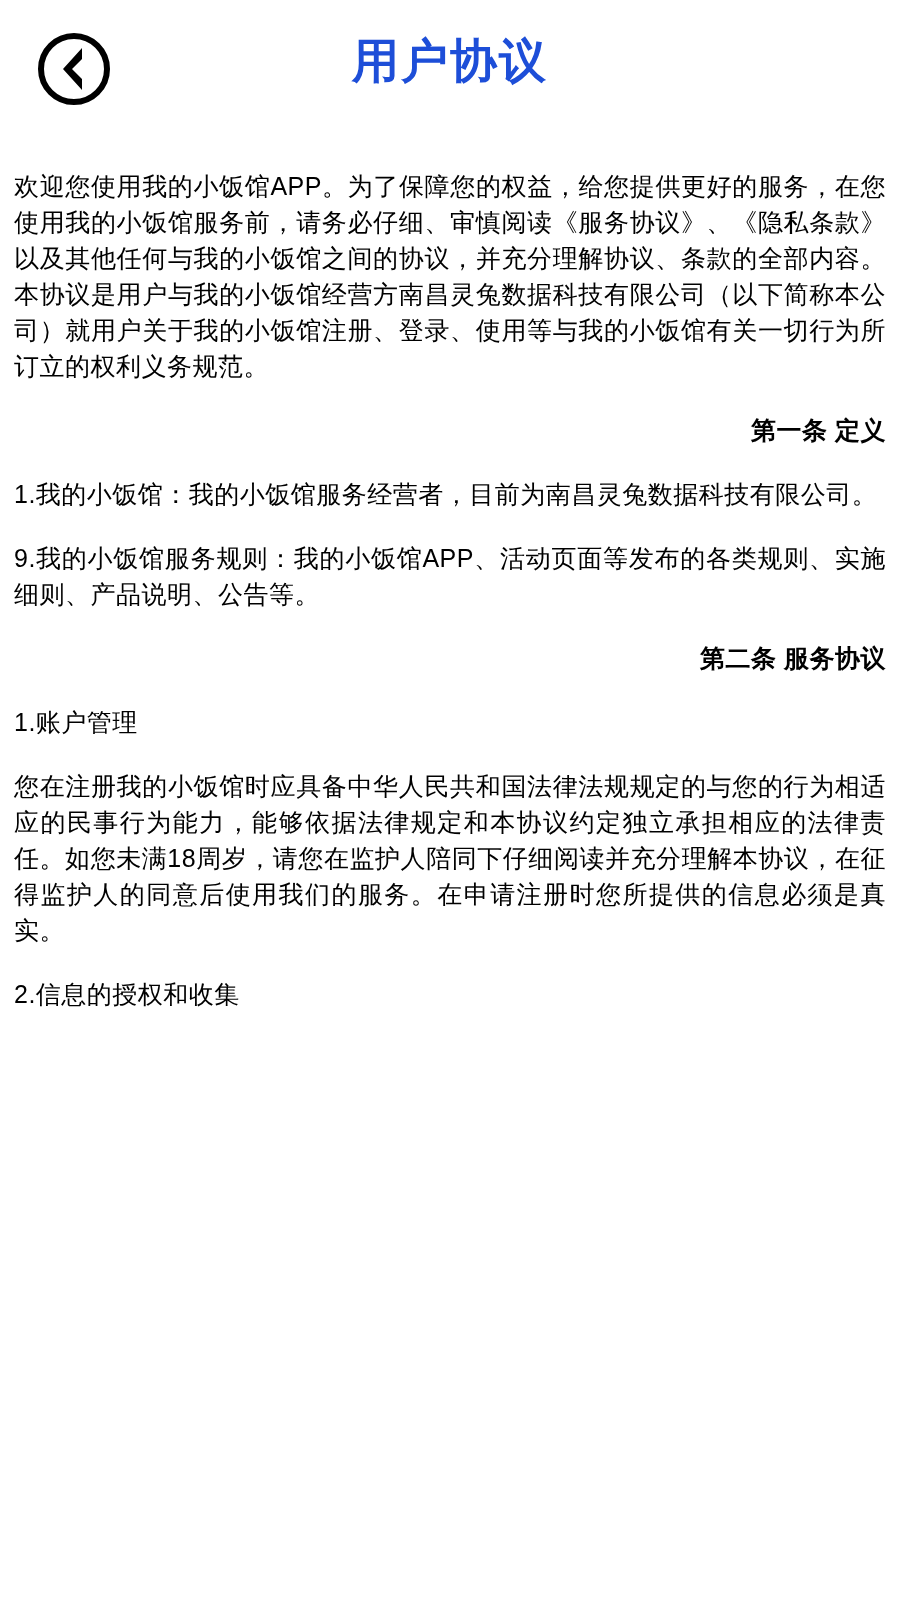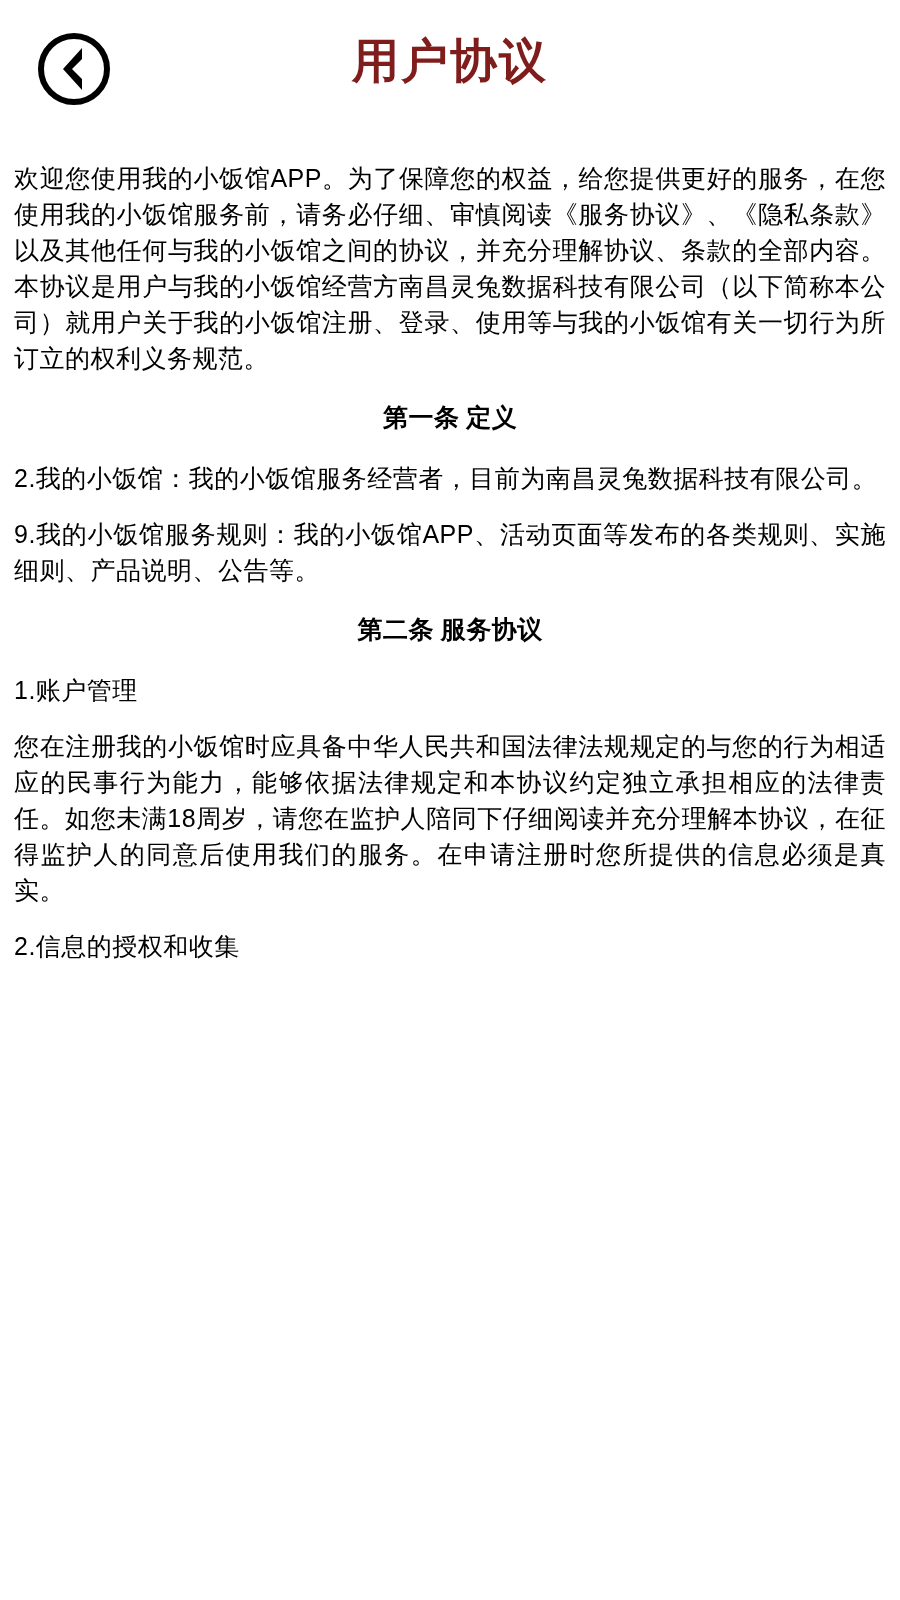--- a/index.html
+++ b/index.html
@@ -39,37 +39,36 @@
   .back-btn svg { display: block; }
   .page-title {
     position: absolute;
     left: 0;
     right: 0;
     top: 30px;
     text-align: center;
     font-size: 47px;
     font-weight: 700;
     letter-spacing: 2px;
-    color: #7f1d1d;
+    color: #1d4ed8;
   }
   .content {
     padding: 0 14px;
     font-size: 25px;
     line-height: 36px;
     text-align: justify;
     letter-spacing: 0.5px;
   }
   .content .para {
-    margin: 20px 0;
+    margin: 28px 0;
   }
   .content .heading {
     margin: 24px 0;
     font-weight: 700;
-    text-align: center;
-    font-family: Liberation Serif, serif;
+    text-align: right;
   }
 </style>
 </head>
 <body>
 
 <div class="page">
 
   <div class="header">
     <button class="back-btn" aria-label="back">
       <span>
@@ -78,21 +77,21 @@
           <path d="M46 17 L27 38 L46 59 L46 48 L36 38 L46 28 Z" fill="#000000"></path>
         </svg>
       </span>
     </button>
     <div class="page-title">用户协议</div>
   </div>
 
   <div class="content">
     <div class="para">欢迎您使用我的小饭馆APP。为了保障您的权益，给您提供更好的服务，在您使用我的小饭馆服务前，请务必仔细、审慎阅读《服务协议》、《隐私条款》以及其他任何与我的小饭馆之间的协议，并充分理解协议、条款的全部内容。本协议是用户与我的小饭馆经营方南昌灵兔数据科技有限公司（以下简称本公司）就用户关于我的小饭馆注册、登录、使用等与我的小饭馆有关一切行为所订立的权利义务规范。</div>
     <div class="heading">第一条 定义</div>
-    <div class="para">2.我的小饭馆：我的小饭馆服务经营者，目前为南昌灵兔数据科技有限公司。</div>
+    <div class="para">1.我的小饭馆：我的小饭馆服务经营者，目前为南昌灵兔数据科技有限公司。</div>
     <div class="para">9.我的小饭馆服务规则：我的小饭馆APP、活动页面等发布的各类规则、实施细则、产品说明、公告等。</div>
     <div class="heading">第二条 服务协议</div>
     <div class="para">1.账户管理</div>
     <div class="para">您在注册我的小饭馆时应具备中华人民共和国法律法规规定的与您的行为相适应的民事行为能力，能够依据法律规定和本协议约定独立承担相应的法律责任。如您未满18周岁，请您在监护人陪同下仔细阅读并充分理解本协议，在征得监护人的同意后使用我们的服务。在申请注册时您所提供的信息必须是真实。</div>
     <div class="para">2.信息的授权和收集</div>
 
   </div>
 
 </div>
 

